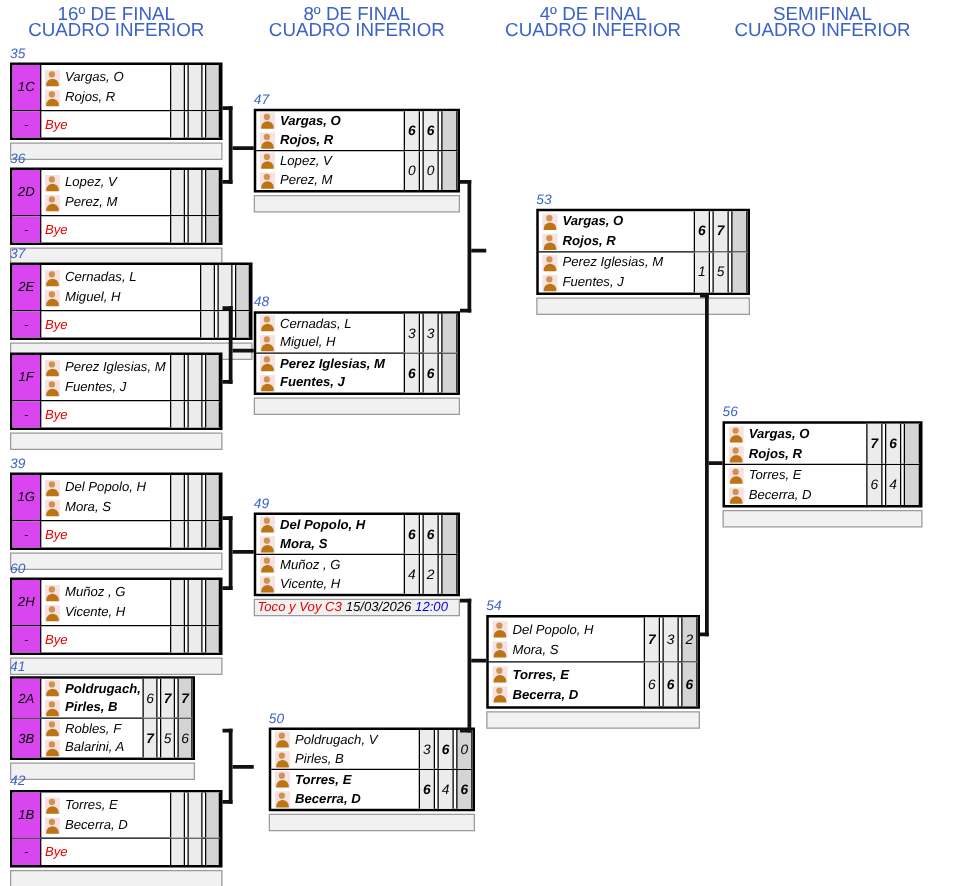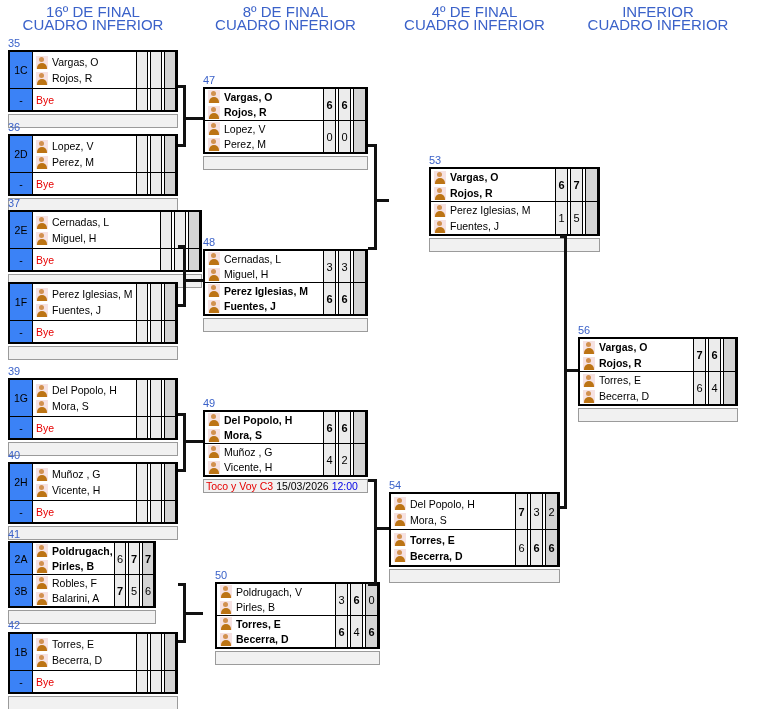--- a/index.html
+++ b/index.html
@@ -1,31 +1,31 @@
 <!DOCTYPE html>
 <html><head>
 <meta charset="utf-8">
 <style>
   html,body{margin:0;padding:0;background:#fff;}
   #stage{position:relative;width:765px;height:709px;background:#fff;
          font-family:"Liberation Sans",sans-serif;font-size:10.5px;color:#000;overflow:hidden;}
   .colhead{position:absolute;top:5px;text-align:center;color:#3b62c9;font-size:15px;line-height:13px;}
-  .match{position:absolute;}
+  .match{position:absolute;font-style:italic;}
   .num{height:13px;line-height:12px;font-size:11px;color:#3b62c9;}
   .box{border:2px solid #000;background:#fff;}
   .row{display:flex;align-items:stretch;}
   .row.first{border-bottom:1px solid #000;}
   .c1 .row.team{height:36px;}
   .c1 .row.bye{height:21px;}
   .c1.twoteam .row.team{height:31px;}
   .c2 .row.team{height:31px;}
   .c3 .m53 .row.team{height:32px;}
   .c3 .m54 .row.team{height:35px;}
   .c4 .row.team{height:32px;}
-  .seed{width:22px;background:#3b82f6;border-right:1px solid #000;display:flex;align-items:center;justify-content:center;font-size:10.5px;}
+  .seed{width:22px;background:#d946ef;border-right:1px solid #000;display:flex;align-items:center;justify-content:center;font-size:10.5px;}
   .names{flex:1;display:flex;flex-direction:column;justify-content:center;padding-left:3px;min-width:0;}
   .names[data-winner="true"]{font-weight:bold;}
   .pline{display:flex;align-items:center;height:16px;white-space:nowrap;text-align:center;}
   .picon{position:relative;width:12px;height:13px;background:#f6e2e2;display:inline-block;margin-right:4px;flex:0 0 12px;}
   .picon::before{content:"";position:absolute;top:1px;left:3px;width:5px;height:5px;border-radius:50%;background:#d2914f;}
   .picon::after{content:"";position:absolute;bottom:0;left:1px;width:10px;height:6px;border-radius:5px 5px 0 0;background:#bc7414;}
   .byename{color:#e60000;justify-content:center;}
   .cells{display:flex;}
   .cell{margin-left:2px;border-left:1px solid #000;border-right:1px solid #000;background:#ececec;
         display:flex;align-items:center;justify-content:center;font-size:11px;}
@@ -51,21 +51,21 @@
   </div>
   <div class="colhead" style="left:203px;width:165px;">
     <div>8º DE FINAL</div>
     <div>CUADRO INFERIOR</div>
   </div>
   <div class="colhead" style="left:389px;width:171px;">
     <div>4º DE FINAL</div>
     <div>CUADRO INFERIOR</div>
   </div>
   <div class="colhead" style="left:578px;width:160px;">
-    <div>INFERIOR</div>
+    <div>SEMIFINAL</div>
     <div>CUADRO INFERIOR</div>
   </div>
 
   <div class="match c1" style="left:8px;top:37px;width:170px;">
     <div class="num">35</div>
     <div class="box">
       <div class="row team first">
         <div class="seed">1C</div>
         <div class="names" data-winner="false">
           <div class="pline">
@@ -225,21 +225,21 @@
             <div class="cell"></div>
             <div class="cell"></div>
             <div class="cell"></div>
           </div>
       </div>
     </div>
     <div class="foot"></div>
   </div>
 
   <div class="match c1" style="left:8px;top:449px;width:170px;">
-    <div class="num">40</div>
+    <div class="num">60</div>
     <div class="box">
       <div class="row team first">
         <div class="seed">2H</div>
         <div class="names" data-winner="false">
           <div class="pline">
               <span class="picon"></span>
               <span class="pname">Muñoz , G</span>
             </div>
           <div class="pline">
               <span class="picon"></span>

